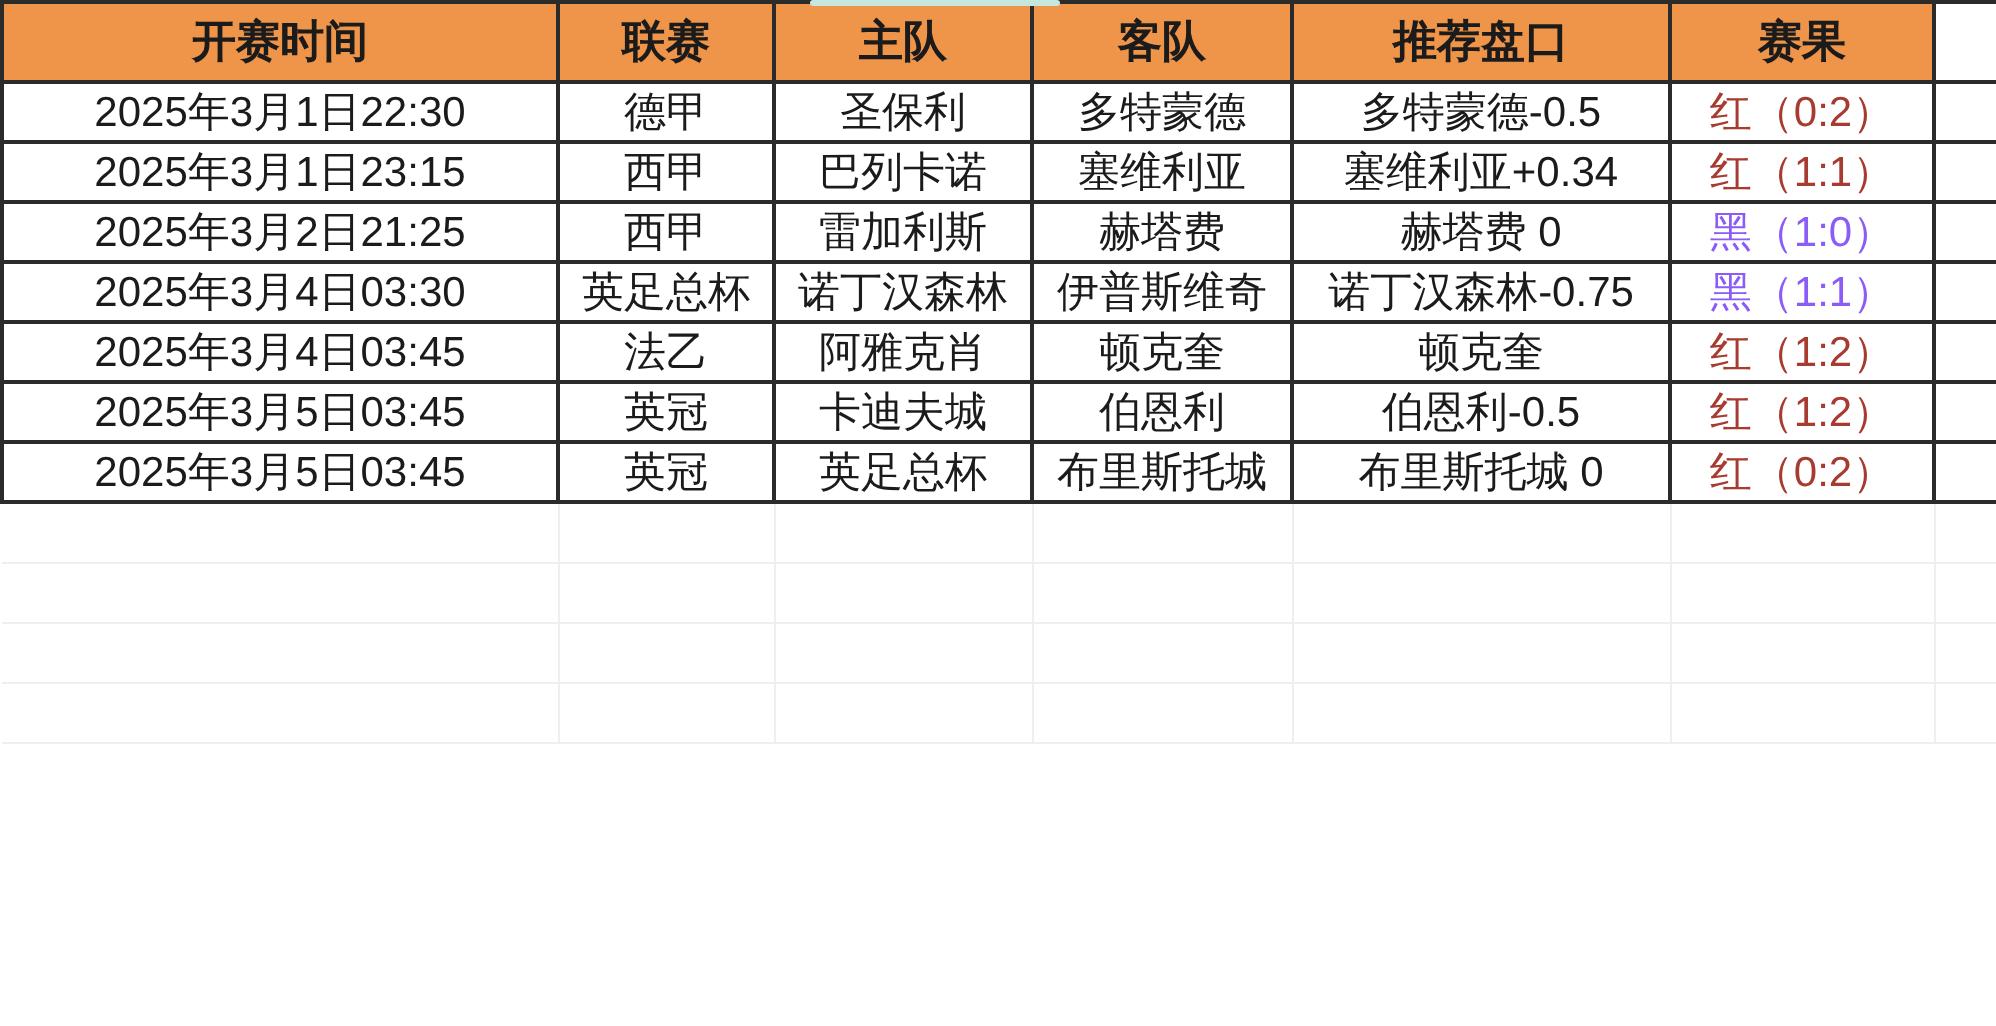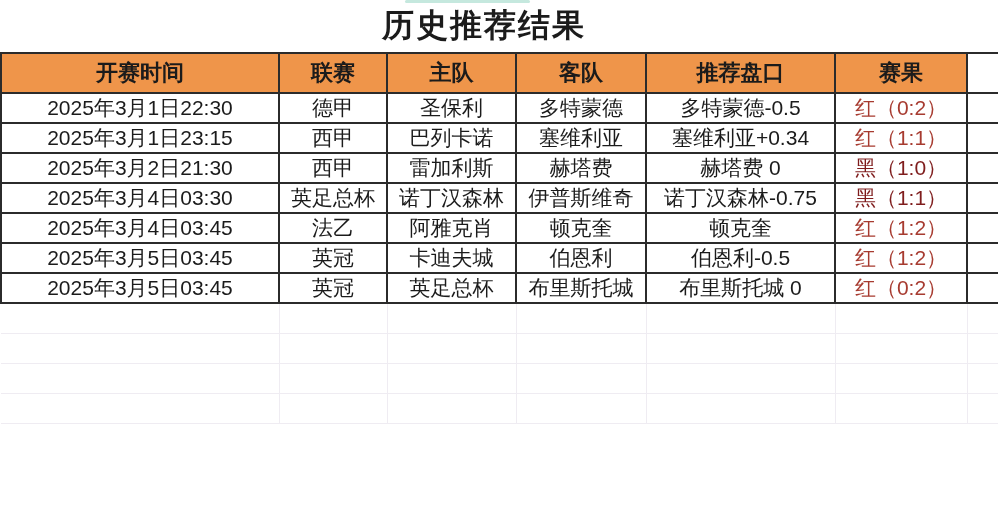--- a/index.html
+++ b/index.html
@@ -31,43 +31,39 @@
     font-weight: bold; font-size: 22px;
     border: 2px solid var(--border-dark, #2B2B2B);
   }
   tr.header-row td.extra-col { background: #ffffff; }
   
   tr.data-row td { height: 28.8px; border: 2px solid var(--border-dark, #2B2B2B); }
   
   tr.empty-row td { height: 30px; border: 1px solid var(--grid-faint, #EFECF2); background: #fff; }
   tr.empty-row td.first { border-left: none; }
   .result-red { color: var(--result-red, #A73B30); text-align: center; }
-  .result-black { color: #7f1d1d; margin-left: 12px; }
+  .result-black { color: #8b5cf6; margin-left: 12px; }
 </style>
 </head>
 <body>
 
 <div class="accent-bar"></div>
 
 <table class="sheet">
   <colgroup>
     <col style="width:278px">
       <col style="width:108px">
       <col style="width:129px">
     <col style="width:130px">
       <col style="width:189px">
       <col style="width:132px">
     <col style="width:32px">
   </colgroup>
 
   <tbody>
-      <tr class="title-row">
-    <td class="title-cell" colspan="6">历史推荐结果</td>
-    <td class="corner-cell"></td>
-  </tr>
 
   <tr class="header-row">
     <td>开赛时间</td>
     <td>联赛</td>
     <td>主队</td>
     <td>客队</td>
     <td>推荐盘口</td>
     <td>赛果</td>
     <td class="extra-col"></td>
   </tr>
@@ -84,21 +80,21 @@
   <tr class="data-row">
     <td>2025年3月1日23:15</td>
     <td>西甲</td>
     <td>巴列卡诺</td>
     <td>塞维利亚</td>
     <td>塞维利亚+0.34</td>
     <td class="result-red">红（1:1）</td>
     <td></td>
   </tr>
   <tr class="data-row">
-    <td>2025年3月2日21:30</td>
+    <td>2025年3月2日21:25</td>
     <td>西甲</td>
     <td>雷加利斯</td>
     <td>赫塔费</td>
     <td>赫塔费 0</td>
     <td class="result-black">黑（1:0）</td>
     <td></td>
   </tr>
   <tr class="data-row">
     <td>2025年3月4日03:30</td>
     <td>英足总杯</td>

